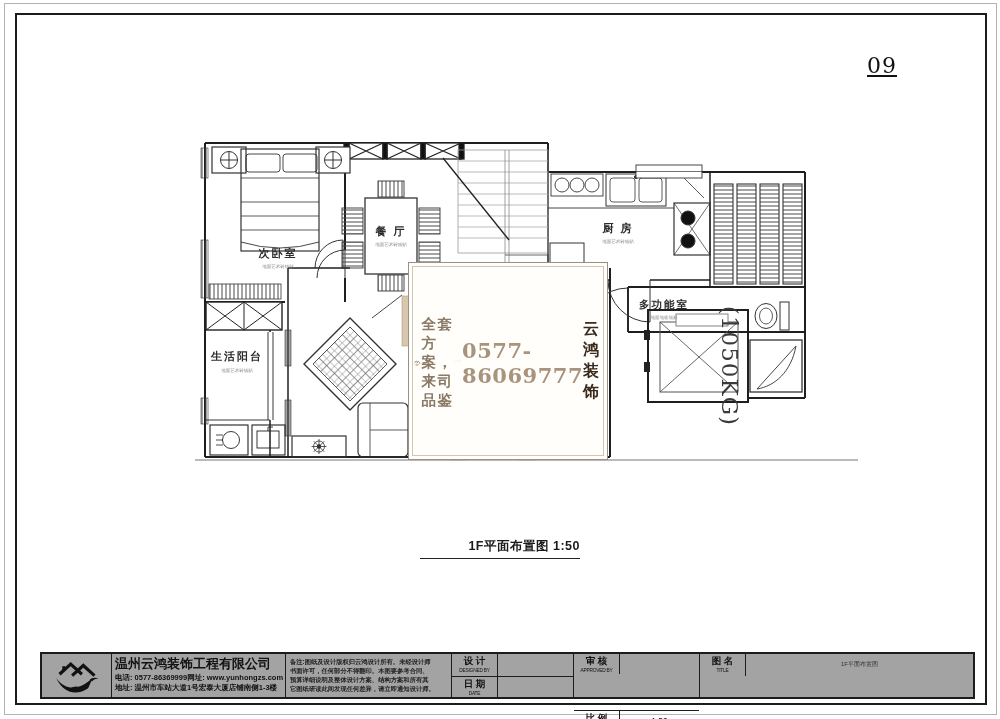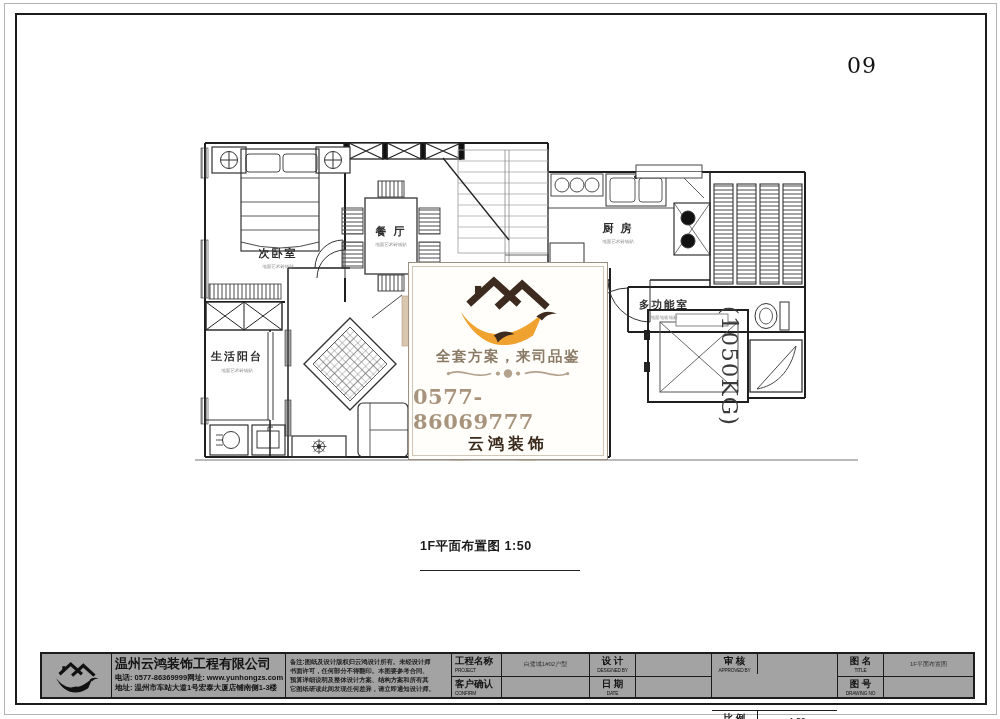--- a/index.html
+++ b/index.html
@@ -5,38 +5,38 @@
   html,body{margin:0;padding:0;}
   body{
     width:1000px;height:719px;position:relative;overflow:hidden;
     background:#f4f4f4;
     font-family:"Liberation Sans",sans-serif;
     -webkit-font-smoothing:antialiased;
   }
   .sheet{position:absolute;left:0;top:0;width:1000px;height:719px;background:#ffffff;}
   .outer-frame{position:absolute;left:4px;top:3px;right:3px;bottom:4px;border:1.5px solid #b3b3b3;}
   .main-frame{position:absolute;left:15px;top:13px;width:968px;height:688px;border:2px solid #1c1c1c;}
-  .page-number{position:absolute;left:832px;top:53px;width:60px;text-align:center;
-    font-family:"DejaVu Serif",serif;font-size:22px;color:#111;letter-spacing:1px;}
+  .page-number{position:absolute;left:852px;top:53px;width:60px;text-align:center;
+    font-family:"DejaVu Serif",serif;font-size:22px;color:#111;letter-spacing:1px;text-decoration:underline;}
   .plan-svg{position:absolute;left:0;top:0;}
 
   
   .wm{position:absolute;left:408px;top:262px;width:200px;height:198px;background:#fffefb;
       border:1.5px solid #9a9184;box-sizing:border-box;z-index:5;}
   .wm-inner{position:absolute;left:3px;top:3px;right:3px;bottom:3px;border:1px solid #cfc6b8;
-      display:flex;flex-direction:column;align-items:center;}
+      display:flex;flex-direction:row;align-items:center;}
   .wm-logo{margin-top:4px;}
   .wm-slogan{font-size:14.5px;font-weight:bold;color:#8a7a66;letter-spacing:1.5px;margin-top:2px;}
   .wm-phone{font-family:"DejaVu Serif",serif;font-size:21px;font-weight:bold;color:#a8937c;
       letter-spacing:0.5px;margin-top:3px;}
   .wm-brand{font-size:16px;font-weight:bold;color:#3a2a1c;letter-spacing:4px;margin-top:0;}
 
-  .caption{position:absolute;left:420px;top:538px;width:160px;text-align:left;
+  .caption{position:absolute;left:420px;top:538px;width:160px;text-align:right;
       font-size:12.5px;font-weight:bold;color:#1a1a1a;border-bottom:1.5px solid #222;
-      padding-bottom:15px;letter-spacing:0.5px;}
+      padding-bottom:3px;letter-spacing:0.5px;}
 
   
   .tb{position:absolute;left:40px;top:652px;width:935px;height:47px;border:2px solid #1c1c1c;
       box-sizing:border-box;display:flex;background:#a3a3a3;z-index:6;}
   .tb > div{border-right:1.2px solid #1c1c1c;box-sizing:border-box;}
   .tb > div:last-child{border-right:none;}
   .tb-logo{width:70px;display:flex;align-items:center;justify-content:center;}
   .tb-company{width:174px;padding:1px 3px;}
   .tb-company .name{font-size:13px;font-weight:bold;color:#111;white-space:nowrap;letter-spacing:0px;transform-origin:left;}
   .tb-company .line{font-size:7.5px;font-weight:bold;color:#111;white-space:nowrap;line-height:9.5px;}
@@ -311,36 +311,20 @@
       <div class="line">电话: 0577-86369999网址: www.yunhongzs.com</div>
       <div class="line">地址: 温州市车站大道1号宏泰大厦店铺南侧1-3楼</div>
     </div>
     <div class="tb-notes">
       <div>备注:图纸及设计版权归云鸿设计所有。未经设计师</div>
       <div>书面许可，任何部分不得翻印。本图要参考合同、</div>
       <div>预算详细说明及整体设计方案、结构方案和所有其</div>
       <div>它图纸研读此间发现任何差异，请立即通知设计师。</div>
     </div>
 
-    <div class="tb-pair w-p1">
-      <div class="cellrow">
-        <div class="tb-label">
-          <div class="zh">工程名称</div>
-          <div class="en">PROJECT</div>
-        </div>
-        <div class="tb-value">白鹭城1#02户型</div>
-      </div>
-      <div class="cellrow">
-        <div class="tb-label">
-          <div class="zh">客户确认</div>
-          <div class="en">CONFIRM</div>
-        </div>
-        <div class="tb-value"></div>
-      </div>
-    </div>
 
     <div class="tb-pair narrow w-p2">
       <div class="cellrow">
         <div class="tb-label">
           <div class="zh">设 计</div>
           <div class="en">DESIGNED BY</div>
         </div>
         <div class="tb-value"></div>
       </div>
       <div class="cellrow">
@@ -370,22 +354,15 @@
     </div>
 
     <div class="tb-pair narrow w-p4">
       <div class="cellrow">
         <div class="tb-label">
           <div class="zh">图 名</div>
           <div class="en">TITLE</div>
         </div>
         <div class="tb-value">1F平面布置图</div>
       </div>
-      <div class="cellrow">
-        <div class="tb-label">
-          <div class="zh">图 号</div>
-          <div class="en">DRAWING NO</div>
-        </div>
-        <div class="tb-value"></div>
-      </div>
     </div>
   </div>
 </div>
 
 </body></html>

